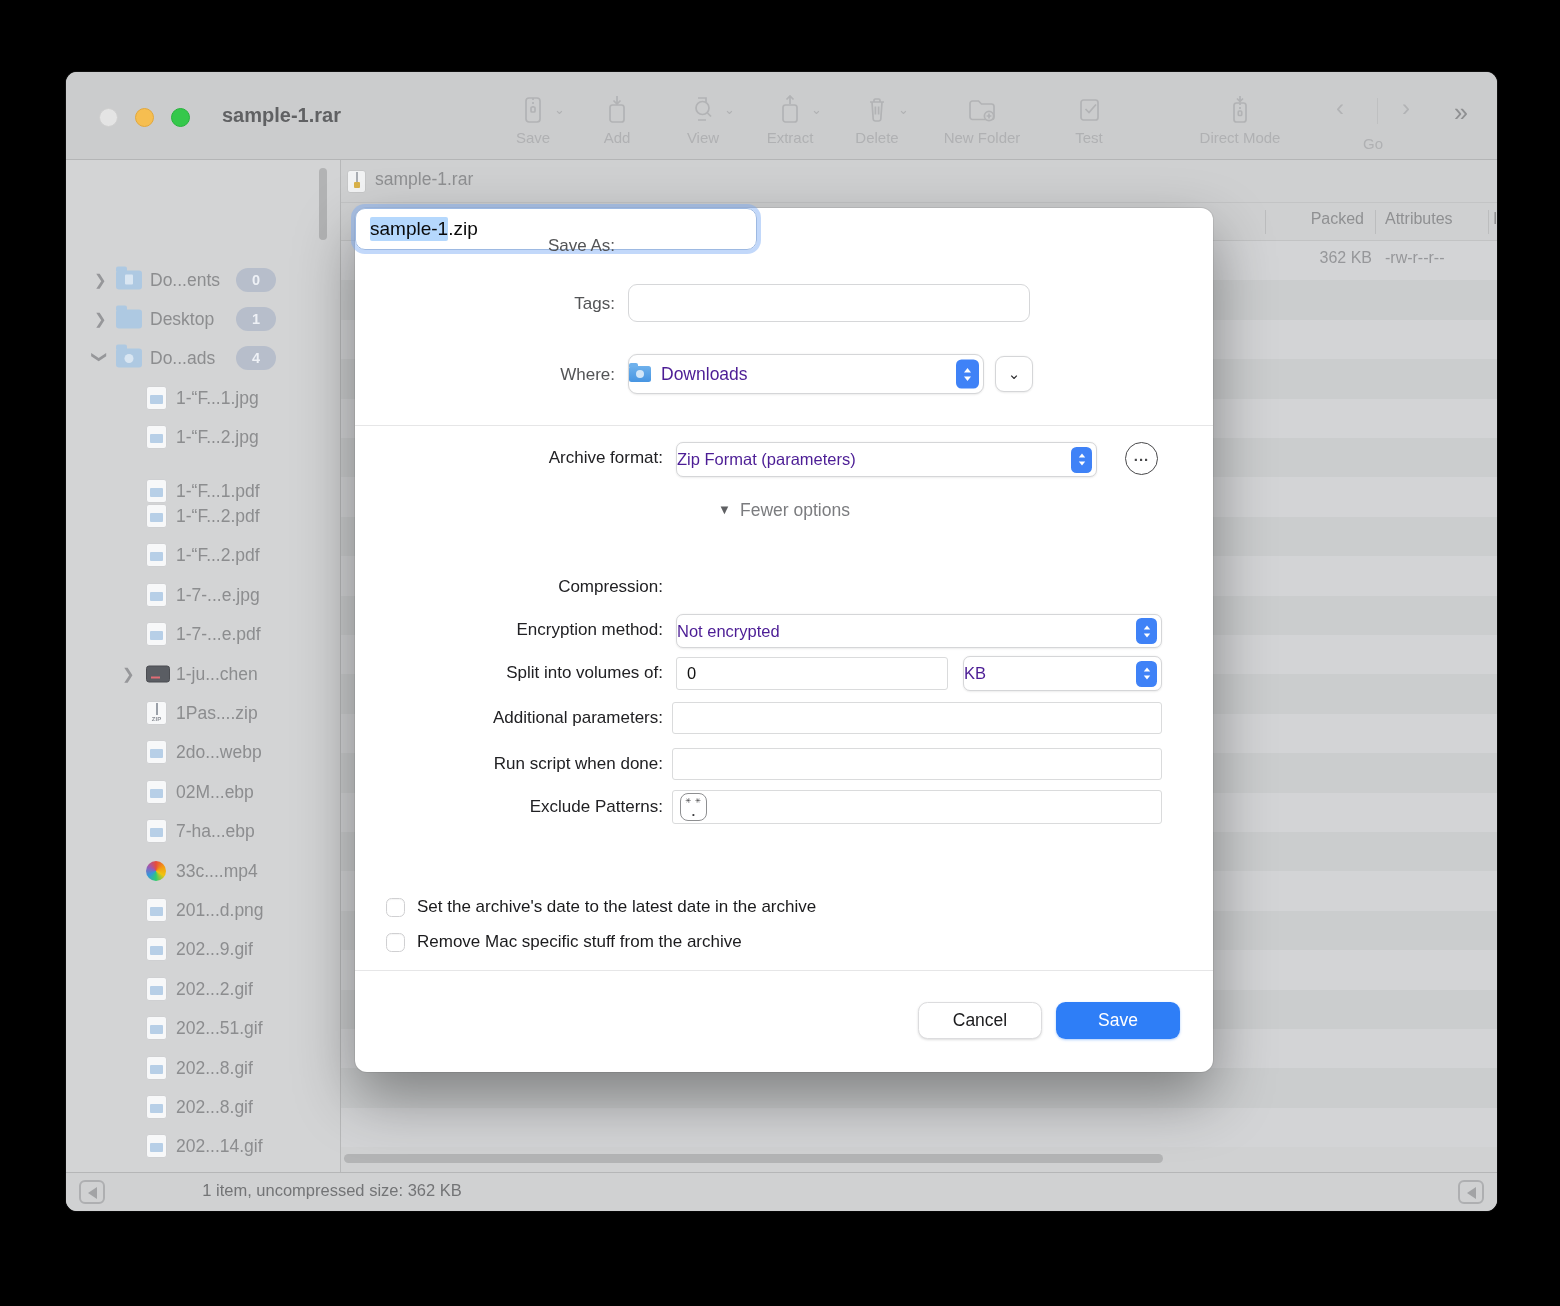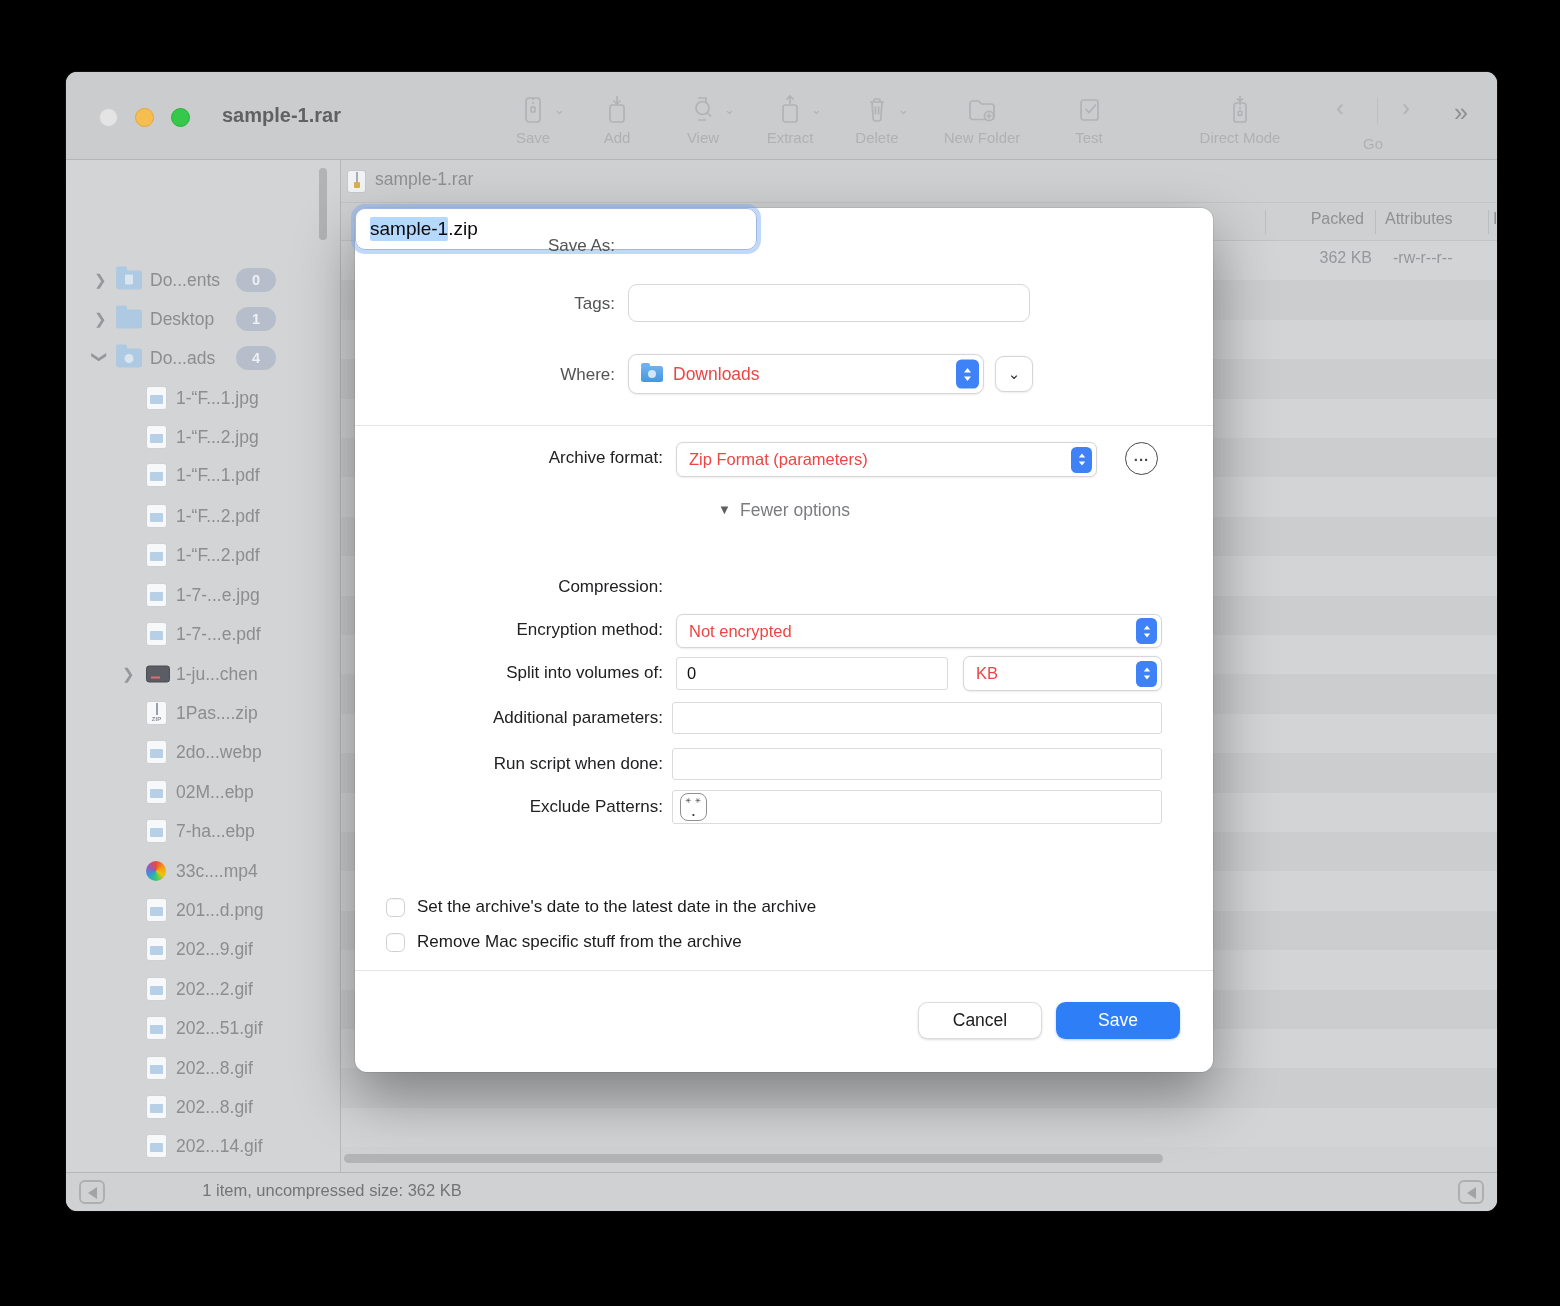--- a/index.html
+++ b/index.html
@@ -66,21 +66,21 @@
   .sheet{position:absolute;left:289px;top:136px;width:858px;height:864px;background:#fff;border-radius:12px;
          box-shadow:0 25px 60px rgba(0,0,0,.38),0 0 0 1px rgba(0,0,0,.07);z-index:50;}
   .sh-label{position:absolute;text-align:right;font-size:17px;color:#535456;white-space:nowrap;}
   .sh-label.dark{color:#212124;}
   .field{position:absolute;background:#fff;border:1px solid #d6d7d9;}
   .field.round{border-radius:9px;}
   .saveas{left:273px;top:17px;width:402px;height:42px;border-radius:10px;border:1.5px solid #9db9e2;
           box-shadow:0 0 0 4px rgba(120,168,245,.45);font-size:19px;color:#0a0a0a;display:flex;align-items:center;padding-left:14px;}
   .sel{background:#b5d8fd;border-radius:2px;padding:1px 0;}
   .popup{position:absolute;background:#fff;border:1px solid #d5d6d8;border-radius:7px;box-shadow:0 .5px 2px rgba(0,0,0,.08);
-         display:flex;align-items:center;font-size:16.5px;color:#ef4444;padding-left:12px;}
+         display:flex;align-items:center;font-size:16.5px;color:#4c1d95;padding-left:0;}
   .stepper{position:absolute;right:4px;top:50%;transform:translateY(-50%);width:21px;height:26px;background:#3f82f7;
            border-radius:5.5px;display:flex;align-items:center;justify-content:center;}
   .mini-folder{position:relative;width:22px;height:16px;background:linear-gradient(#6fb1ec,#4795e2);border-radius:2.5px;margin-right:10px;}
   .mini-folder::before{content:"";position:absolute;left:0;top:-3px;width:9px;height:4px;background:#6fb1ec;border-radius:2px 2px 0 0;}
   .mini-folder::after{content:"";position:absolute;left:50%;top:50%;transform:translate(-50%,-50%);width:8px;height:8px;border-radius:50%;background:#d2e6f8;}
   .chev-btn{position:absolute;left:640px;top:148px;width:38px;height:36px;border:1px solid #d5d6d8;border-radius:9px;background:#fff;
             box-shadow:0 .5px 2px rgba(0,0,0,.08);display:flex;align-items:center;justify-content:center;font-size:15px;color:#2c2c2e;}
   .sh-div{position:absolute;left:0;right:0;height:1px;background:#e6e6e7;}
   .ellipsis-btn{position:absolute;left:770px;top:234px;width:33px;height:33px;border:1.8px solid #48484a;border-radius:50%;
                 display:flex;align-items:center;justify-content:center;font-size:15px;letter-spacing:1px;color:#48484a;font-weight:700;padding-bottom:6px;}
@@ -219,21 +219,21 @@
 
     <div class="colhead"></div>
     <div class="colcell" style="right:133px;">Packed</div>
     <div class="colcell" style="left:1319px;">Attributes</div>
     <div class="colcell" style="left:1427px;">I</div>
     <div class="coldiv" style="left:1199px;"></div>
     <div class="coldiv" style="left:1309px;"></div>
     <div class="coldiv" style="left:1422px;"></div>
 
     <div class="rowval" style="right:125px;">362 KB</div>
-    <div class="rowval" style="left:1319px;margin-left:8px;">-rw-r--r--</div>
+    <div class="rowval" style="left:1319px;">-rw-r--r--</div>
 
     <div class="sidebar">
       <div id="tree">
           <div class="srow" style="top: 100px;">
             <span class="disc" style="left: 28px;">❯</span>
             <span class="fold doc"></span>
             <span class="lbl" style="left: 84px;">Do...ents</span>
             <span class="badge">0</span>
           </div>
           <div class="srow" style="top: 139.4px;">
@@ -249,21 +249,21 @@
             <span class="badge">4</span>
           </div>
           <div class="srow" style="top: 218.2px;">
             <span class="fi img"></span>
             <span class="lbl" style="left: 110px;">1-“F...1.jpg</span>
           </div>
           <div class="srow" style="top: 257.6px;">
             <span class="fi img"></span>
             <span class="lbl" style="left: 110px;">1-“F...2.jpg</span>
           </div>
-          <div class="srow" style="top: 295px;">
+          <div class="srow" style="top: 311px;">
             <span class="fi img"></span>
             <span class="lbl" style="left: 110px;">1-“F...1.pdf</span>
           </div>
           <div class="srow" style="top: 336.4px;">
             <span class="fi img"></span>
             <span class="lbl" style="left: 110px;">1-“F...2.pdf</span>
           </div>
           <div class="srow" style="top: 375.8px;">
             <span class="fi img"></span>
             <span class="lbl" style="left: 110px;">1-“F...2.pdf</span>

